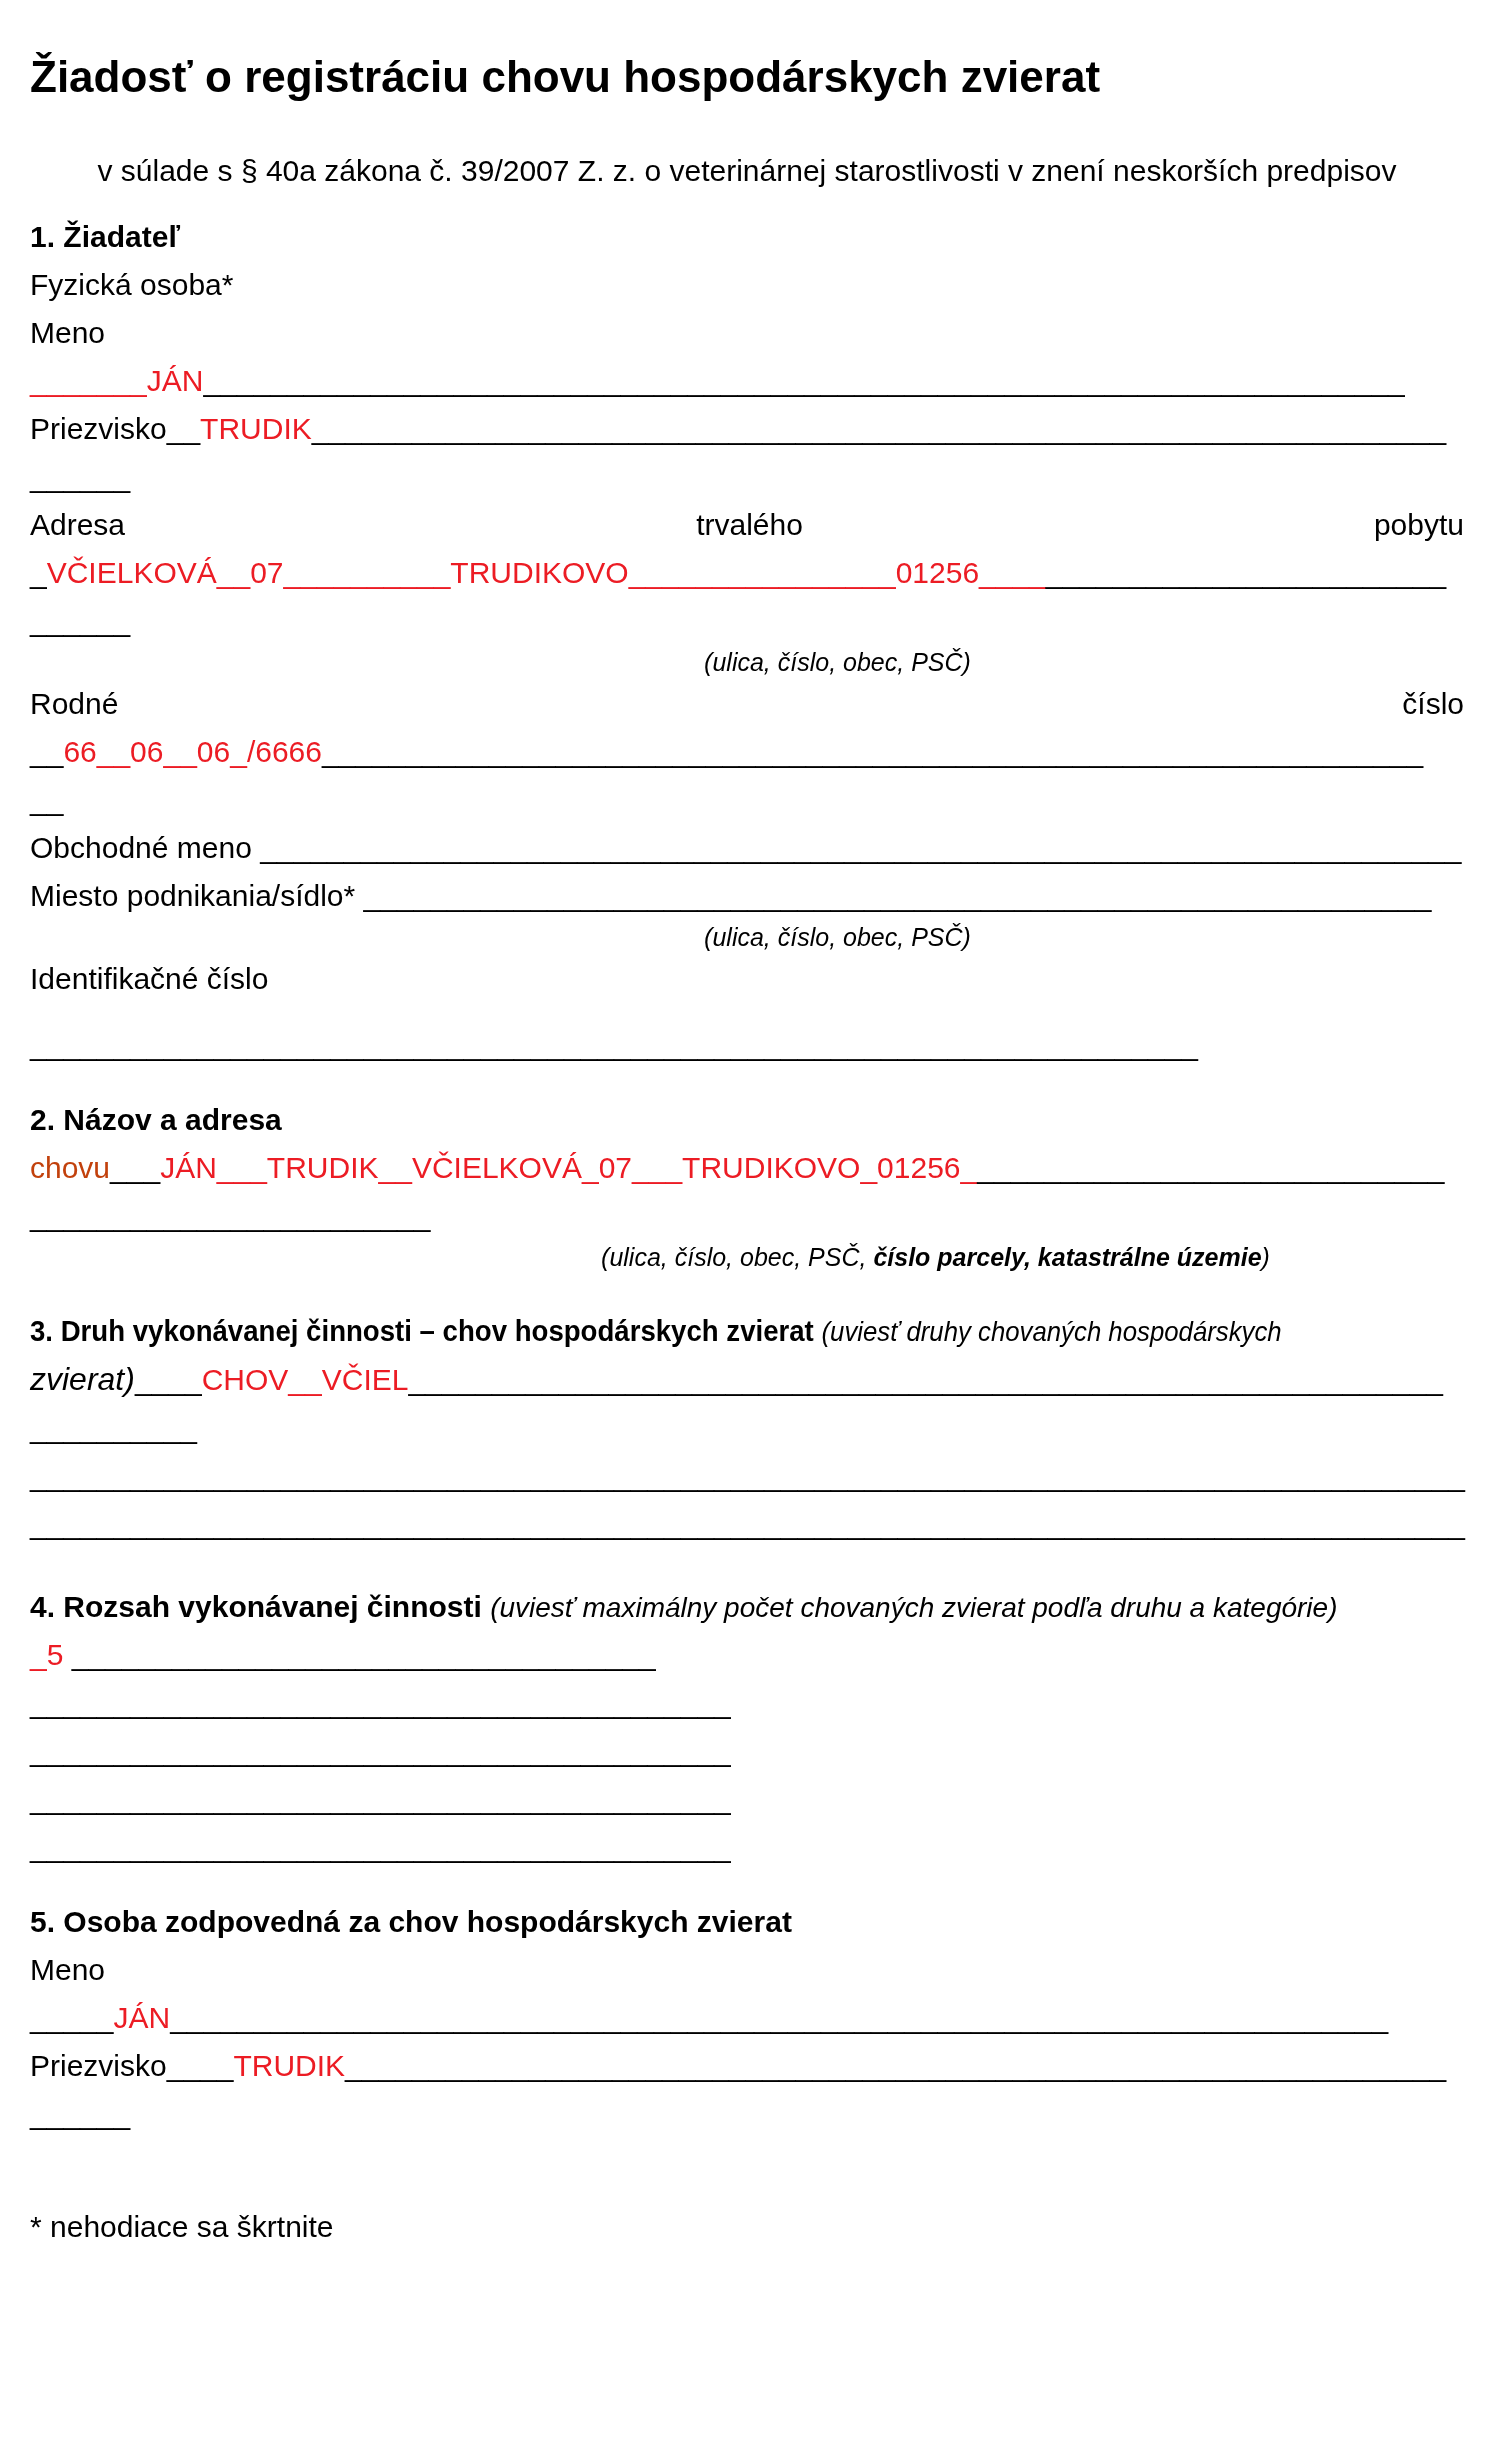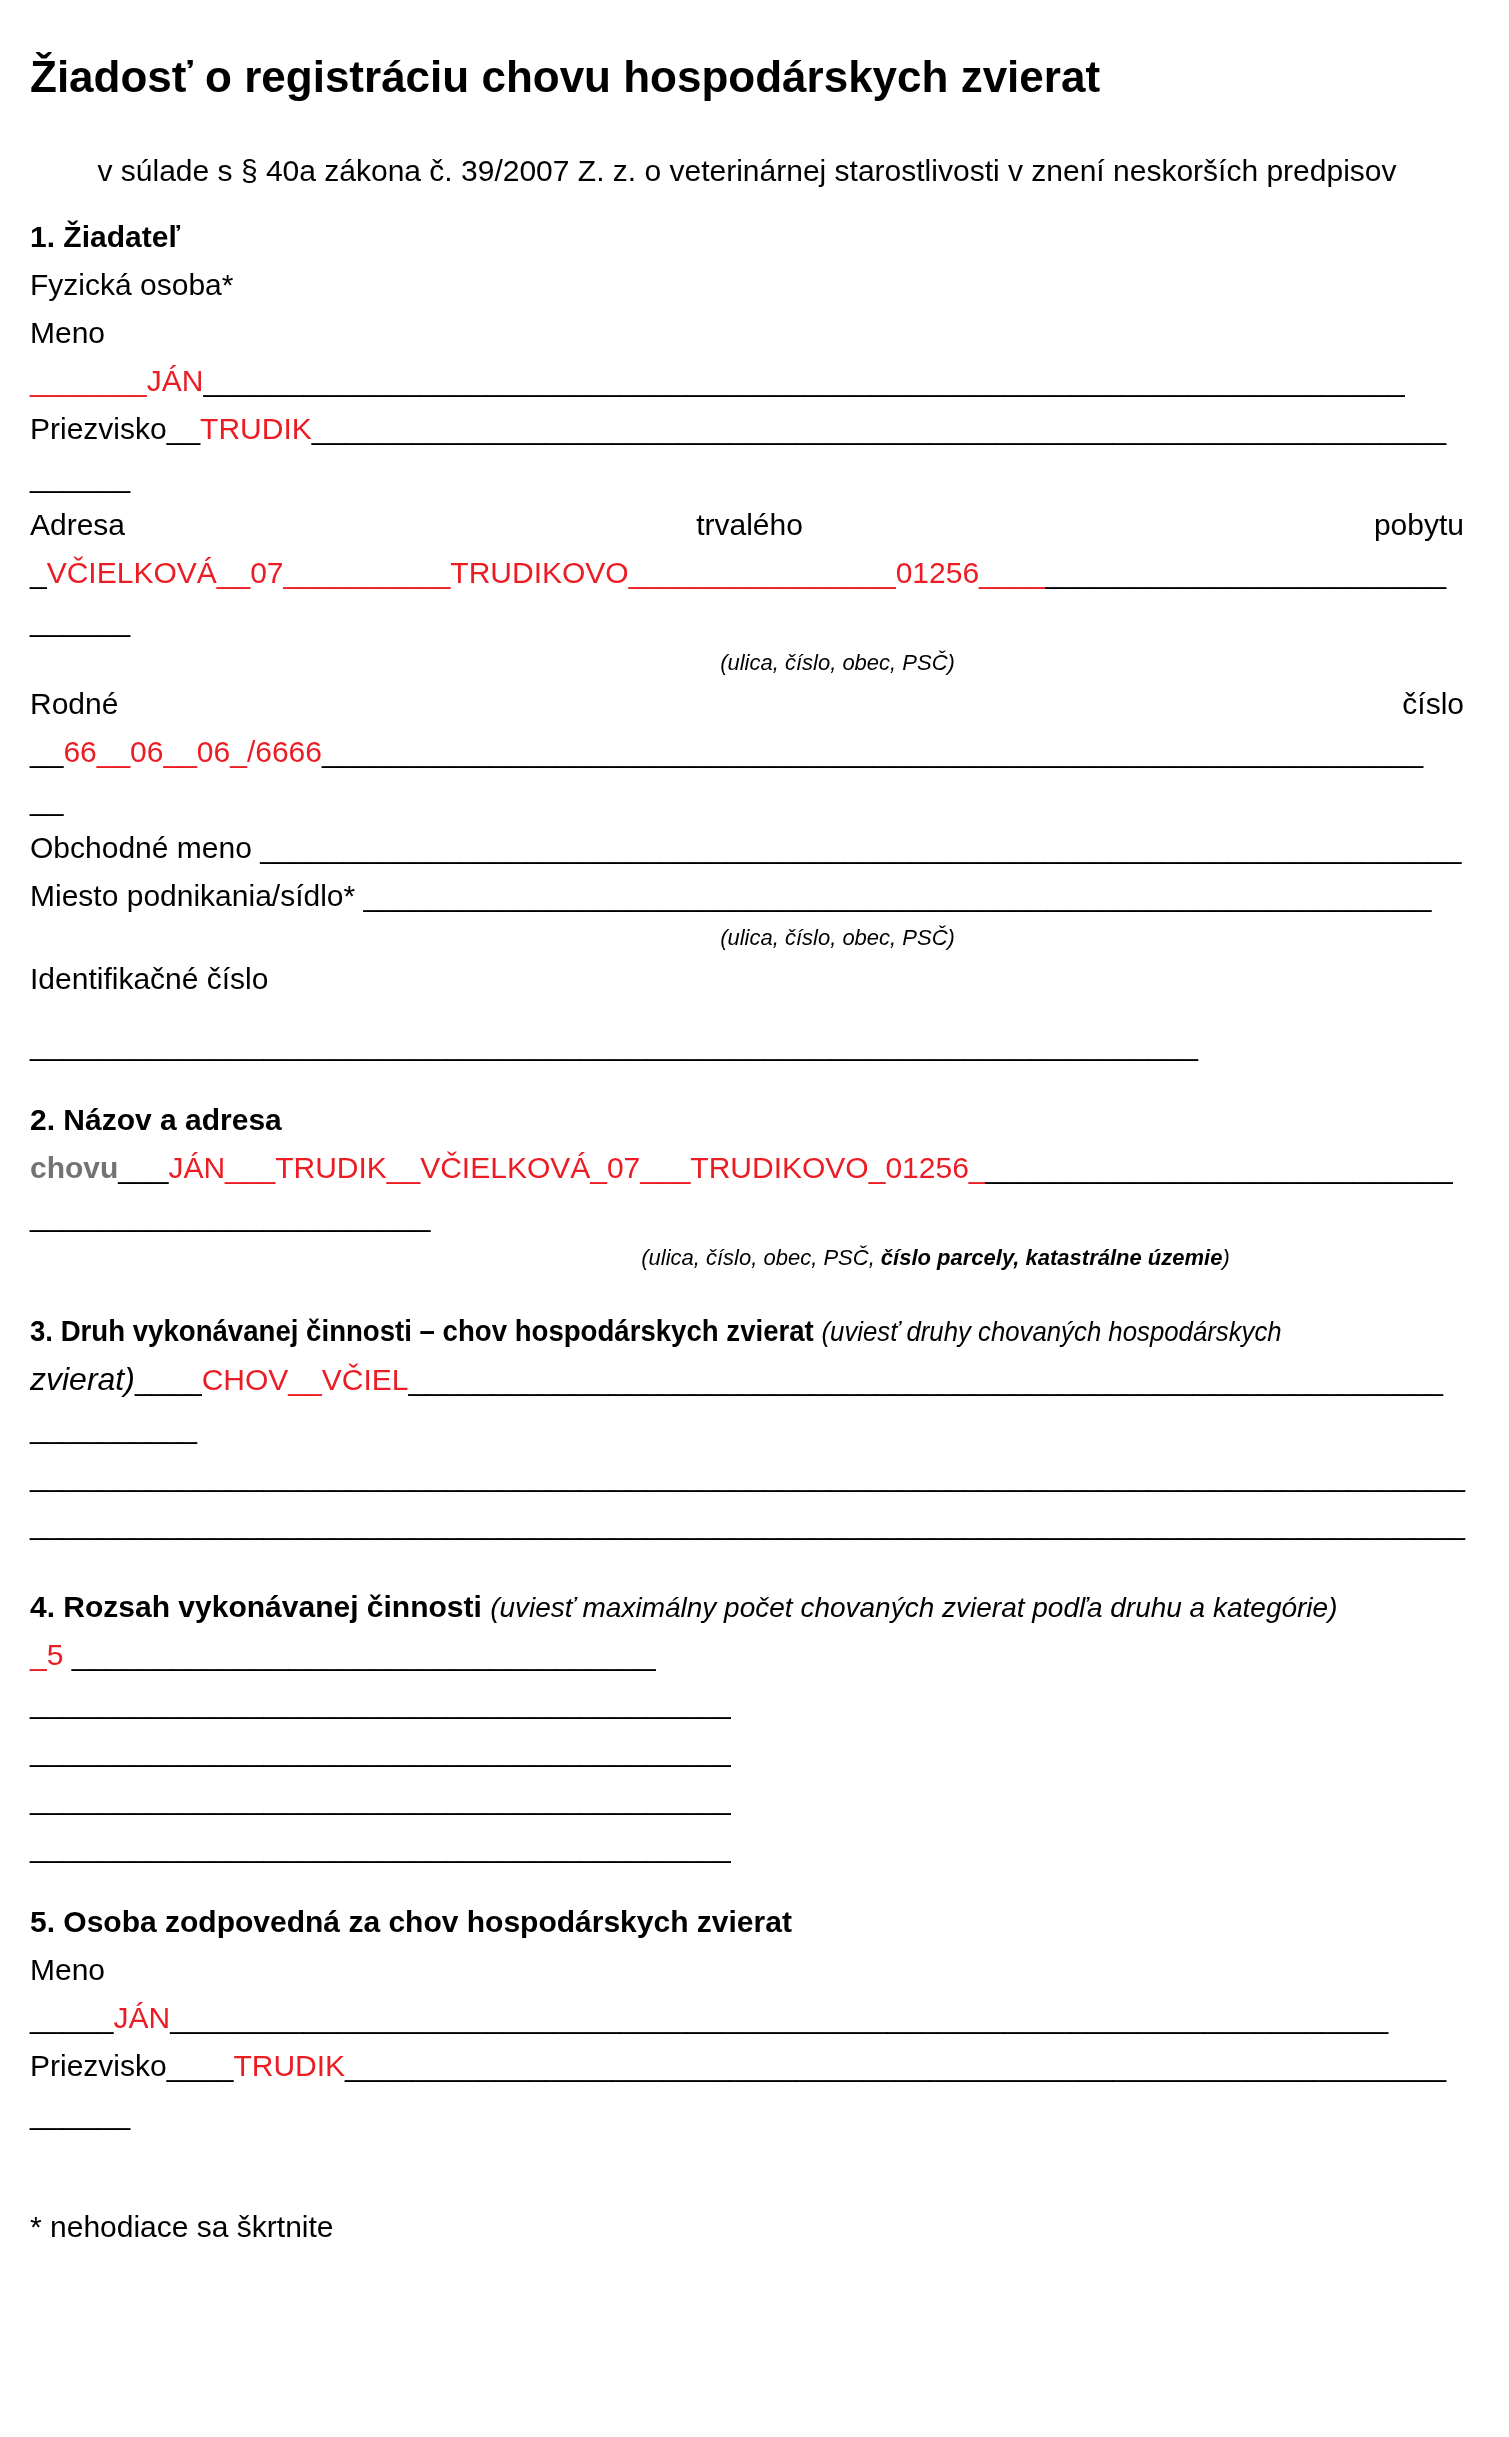--- a/index.html
+++ b/index.html
@@ -10,37 +10,37 @@
     background:#ffffff;
     font-family:"Liberation Sans","DejaVu Sans",sans-serif;
     font-size:30px;color:#000;
     overflow:hidden;
   }
   .title{font-size:44px;font-weight:700;text-align:left;line-height:53px;}
   .subtitle{text-align:center;margin-top:44px;line-height:48px;}
   .h{font-weight:700;line-height:48px;}
   .line{line-height:48px;white-space:pre;}
   .spread{display:flex;justify-content:space-between;line-height:48px;}
-  .caption{font-style:italic;font-size:22px;line-height:35px;text-align:center;padding-left:181px;white-space:pre;}
+  .caption{font-style:italic;font-size:25px;line-height:35px;text-align:center;padding-left:181px;white-space:pre;}
   .caption.wide{padding-left:377px;}
   .note{font-weight:400;font-style:italic;font-size:28px;}
   .nowrap{white-space:nowrap;}
   .squeeze{white-space:nowrap;transform:scaleX(.92);transform-origin:0 50%;}
   .mt-h1{margin-top:18px;}
   .mt-company{margin-top:75px;}
   .mt-identline{margin-top:18px;}
   .mt-h2{margin-top:27px;}
   .mt-h3{margin-top:32px;}
   .mt-h4{margin-top:35px;}
   .mt-h5{margin-top:27px;}
   .mt-foot{margin-top:65px;}
   
   .seg-k{color:#000;}
   .seg-r{color:#ec1c24;}
-  .seg-b{color:#737373;font-weight:700;}
+  .seg-b{color:#c2410c;font-weight:400;}
   .seg-it{color:#000;font-style:italic;font-size:32px;}
   .seg-cap{}
   .seg-capb{font-weight:700;}
 </style>
 </head>
 <body>
 
 <div class="page">
 
   <div class="title">Žiadosť o registráciu chovu hospodárskych zvierat</div>

